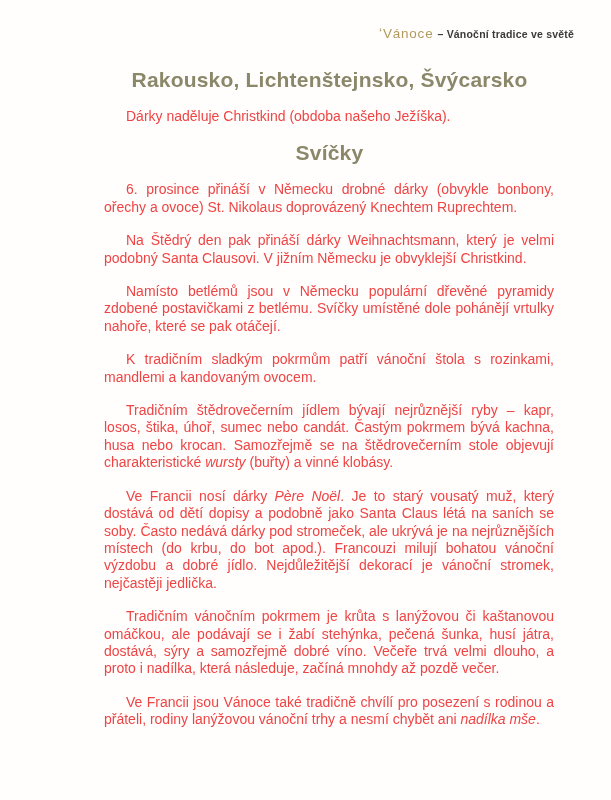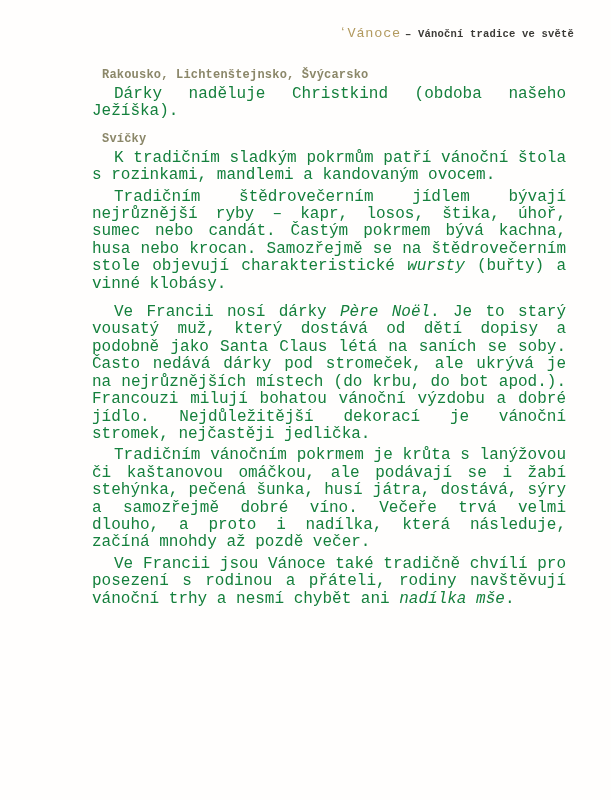--- a/index.html
+++ b/index.html
@@ -6,21 +6,21 @@
     margin: 0;
     padding: 0;
     background: #ffffff;
   }
   .page {
     position: relative;
     width: 611px;
     height: 800px;
     background: #fffefd;
     overflow: hidden;
-    font-family: Liberation Mono, monospace;
+    font-family: Liberation Sans, sans-serif;
   }
   
   .running-head {
     position: absolute;
     top: 26px;
     right: 37px;
     display: flex;
     align-items: baseline;
     gap: 4px;
     white-space: nowrap;
@@ -40,31 +40,32 @@
   
   .content {
     position: absolute;
     left: 88px;
     top: 68px;
     width: 482px;
   }
   .section { margin: 0; }
   .section + .section { margin-top: 11px; }
   .section-heading {
-    margin: 0 0 4px 14px;
-    font-size: 12px;
+    margin: 0 0 4px 1px;
+    font-size: 21px;
     font-weight: bold;
     color: #8b8769;
     letter-spacing: 0.2px;
+    text-align: center;
   }
   .section p {
-    margin: 4px;
-    font-size: 16px;
+    margin: 16px;
+    font-size: 14px;
     line-height: 17.4px;
-    color: #15803d;
+    color: #ef4444;
     text-align: justify;
     text-indent: 22px;
   }
   .section p .it { font-style: italic; }
 </style>
 </head>
 <body>
 
 <div class="page">
 
@@ -74,24 +75,27 @@
   </div>
 
   <div class="content">
     <div id="sections">
         <div class="section">
           <h2 class="section-heading">Rakousko, Lichtenštejnsko, Švýcarsko</h2>
           <p><span>Dárky naděluje Christkind (obdoba našeho Ježíška).</span></p>
         </div>
         <div class="section">
           <h2 class="section-heading">Svíčky</h2>
+          <p><span>6. prosince přináší v Německu drobné dárky (obvykle bonbony, ořechy a ovoce) St. Nikolaus doprovázený Knechtem Ruprechtem.</span></p>
+          <p><span>Na Štědrý den pak přináší dárky Weihnachtsmann, který je velmi podobný Santa Clausovi. V jižním Německu je obvyklejší Christkind.</span></p>
+          <p><span>Namísto betlémů jsou v Německu populární dřevěné pyramidy zdobené postavičkami z betlému. Svíčky umístěné dole pohánějí vrtulky nahoře, které se pak otáčejí.</span></p>
           <p><span>K tradičním sladkým pokrmům patří vánoční štola s rozinkami, mandlemi a kandovaným ovocem.</span></p>
           <p><span>Tradičním štědrovečerním jídlem bývají nejrůznější ryby – kapr, losos, štika, úhoř, sumec nebo candát. Častým pokrmem bývá kachna, husa nebo krocan. Samozřejmě se na štědrovečerním stole objevují charakteristické </span><span class="it">wursty</span><span> (buřty) a vinné klobásy.</span></p>
         </div>
         <div class="section">
           <p><span>Ve Francii nosí dárky </span><span class="it">Père Noël</span><span>. Je to starý vousatý muž, který dostává od dětí dopisy a podobně jako Santa Claus létá na saních se soby. Často nedává dárky pod stromeček, ale ukrývá je na nejrůznějších místech (do krbu, do bot apod.). Francouzi milují bohatou vánoční výzdobu a dobré jídlo. Nejdůležitější dekorací je vánoční stromek, nejčastěji jedlička.</span></p>
           <p><span>Tradičním vánočním pokrmem je krůta s lanýžovou či kaštanovou omáčkou, ale podávají se i žabí stehýnka, pečená šunka, husí játra, dostává, sýry a samozřejmě dobré víno. Večeře trvá velmi dlouho, a proto i nadílka, která následuje, začíná mnohdy až pozdě večer.</span></p>
-          <p><span>Ve Francii jsou Vánoce také tradičně chvílí pro posezení s rodinou a přáteli, rodiny navštěvují vánoční trhy a nesmí chybět ani </span><span class="it">nadílka mše</span><span>.</span></p>
+          <p><span>Ve Francii jsou Vánoce také tradičně chvílí pro posezení s rodinou a přáteli, rodiny lanýžovou vánoční trhy a nesmí chybět ani </span><span class="it">nadílka mše</span><span>.</span></p>
         </div>
       </div>
   </div>
 
 </div>
 
 </body></html>

